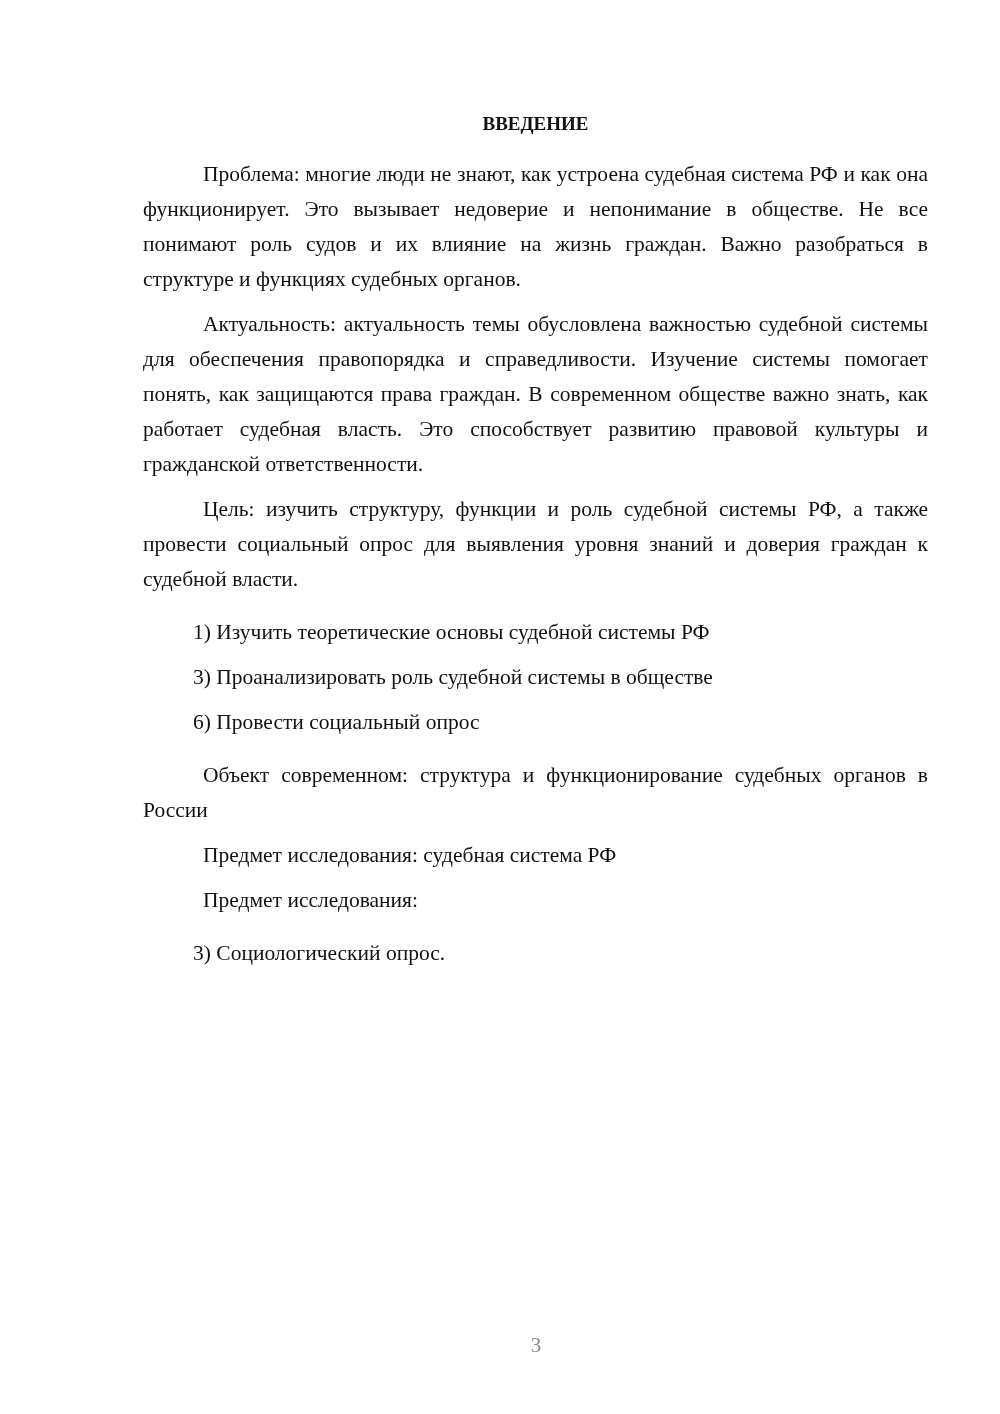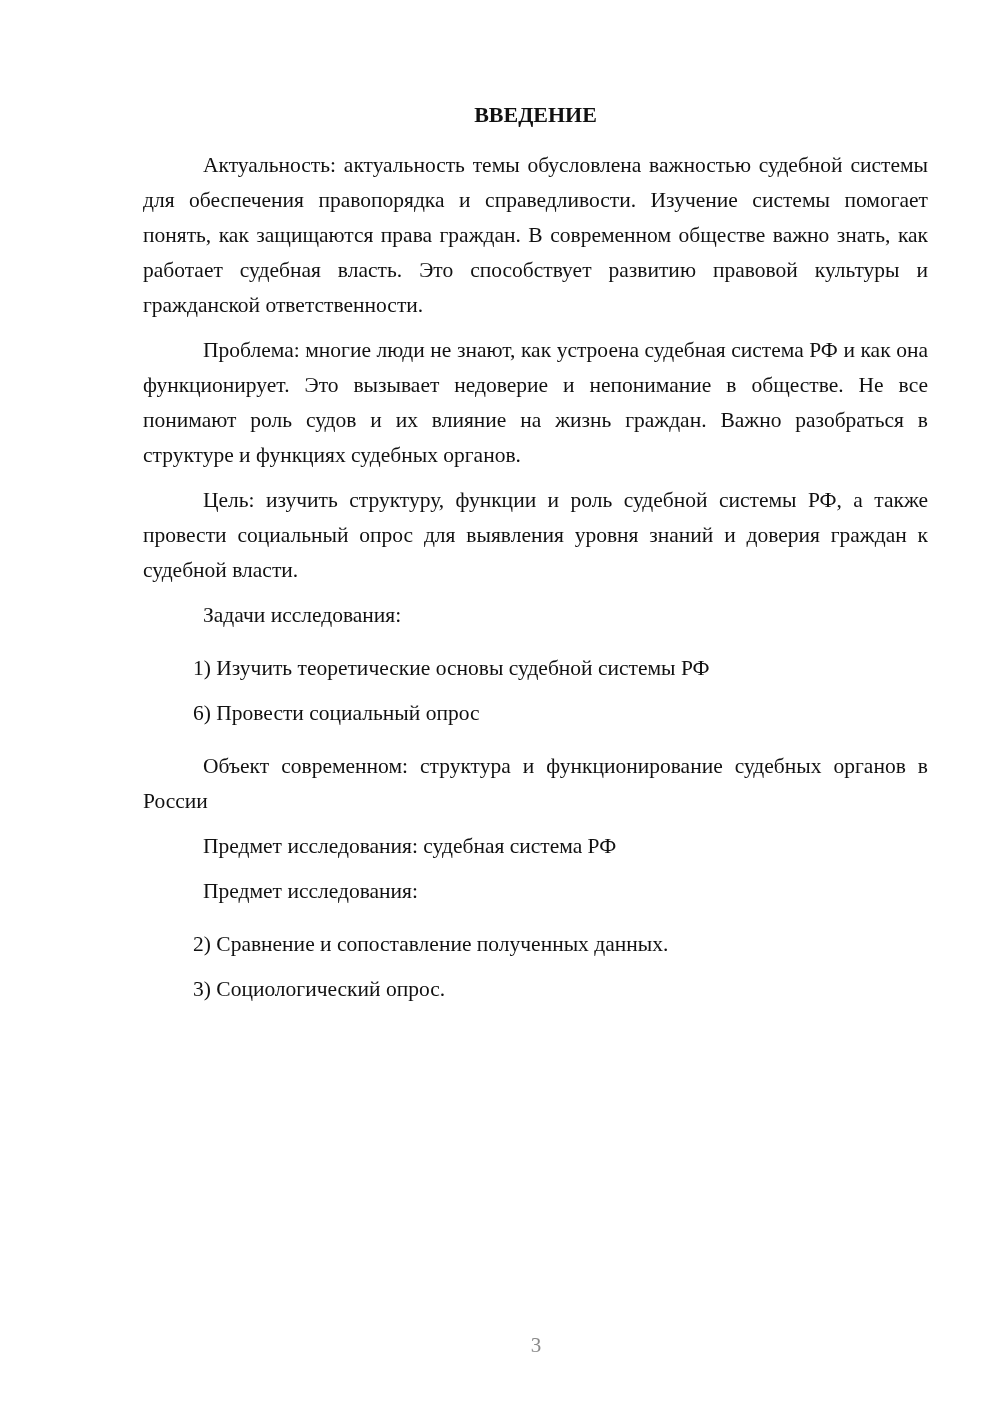--- a/index.html
+++ b/index.html
@@ -17,23 +17,23 @@
     }
     .page {
       position: absolute;
       left: 143px;
       top: 96px;
       width: 785px;
     }
     .title {
       text-align: center;
       font-weight: bold;
-      font-size: 22px;
+      font-size: 19px;
       line-height: 30px;
-      margin: 4px 0 18px 0;
+      margin: 13px 0 18px 0;
       padding-left: 0;
     }
     .para {
       font-size: 21.5px;
       line-height: 35px;
       text-align: justify;
       text-indent: 60px;
       margin: 0 0 10px 0;
     }
     .heading-line {
@@ -63,39 +63,38 @@
       color: #8a8a8a;
       font-family: "Liberation Serif", serif;
     }
   </style>
 </head>
 <body>
 
 <div class="page">
   <div class="title">ВВЕДЕНИЕ</div>
 
+  <p class="para">Проблема: многие люди не знают, как устроена судебная система РФ и как она функционирует. Это вызывает недоверие и непонимание в обществе. Не все понимают роль судов и их влияние на жизнь граждан. Важно разобраться в структуре и функциях судебных органов.</p>
+
   <p class="para">Актуальность: актуальность темы обусловлена важностью судебной системы для обеспечения правопорядка и справедливости. Изучение системы помогает понять, как защищаются права граждан. В современном обществе важно знать, как работает судебная власть. Это способствует развитию правовой культуры и гражданской ответственности.</p>
-
-  <p class="para">Проблема: многие люди не знают, как устроена судебная система РФ и как она функционирует. Это вызывает недоверие и непонимание в обществе. Не все понимают роль судов и их влияние на жизнь граждан. Важно разобраться в структуре и функциях судебных органов.</p>
 
   <p class="para">Цель: изучить структуру, функции и роль судебной системы РФ, а также провести социальный опрос для выявления уровня знаний и доверия граждан к судебной власти.</p>
 
-  <p class="heading-line">Задачи исследования:</p>
 
   <ul class="list">
     <li class="list-item">1) Изучить теоретические основы судебной системы РФ</li>
+    <li class="list-item">3) Проанализировать роль судебной системы в обществе</li>
     <li class="list-item">6) Провести социальный опрос</li>
   </ul>
 
   <p class="para">Объект современном: структура и функционирование судебных органов в России</p>
 
   <p class="heading-line">Предмет исследования: судебная система РФ</p>
 
 
   <p class="heading-line">Предмет исследования:</p>
 
   <ul class="list">
-    <li class="list-item">2) Сравнение и сопоставление полученных данных.</li>
     <li class="list-item">3) Социологический опрос.</li>
   </ul>
 </div>
 
 <div class="page-number">3</div>
 
 </body></html>

